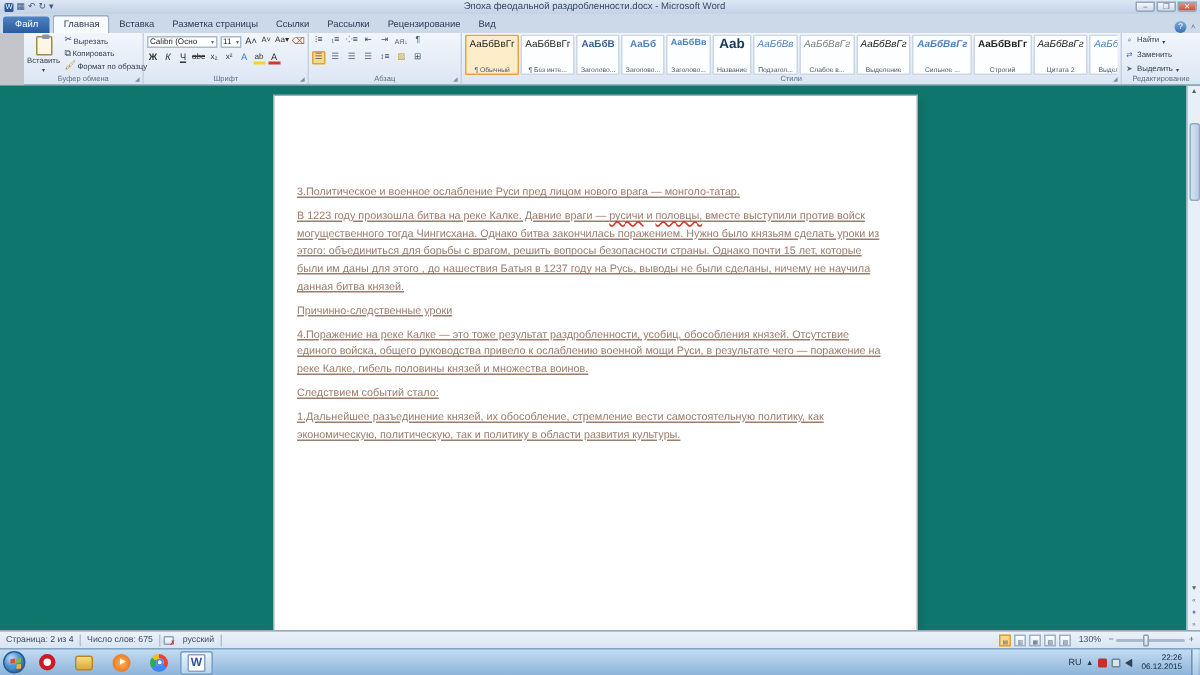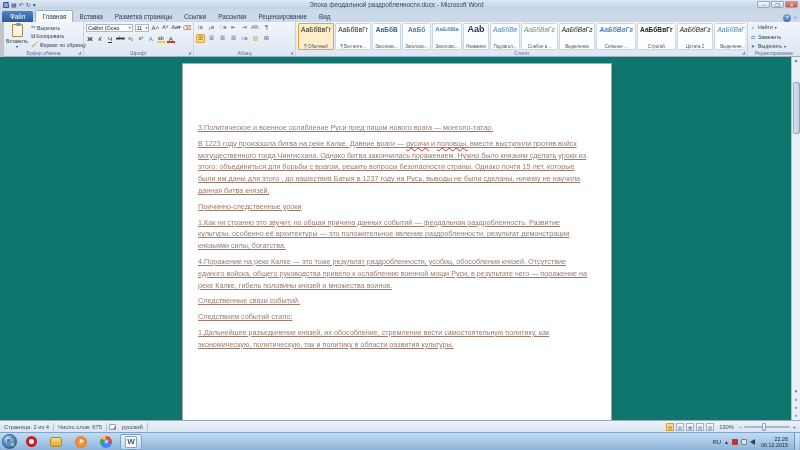--- a/index.html
+++ b/index.html
@@ -27,21 +27,21 @@
     padding:2px 8px 2px; border-radius:2px 2px 0 0; margin-right:2px; }
   .rtab { font-size:6.3px; color:#2a3c52; padding:2px 6px 2px; }
   .rtab.active { background:#f8fbfe; border:1px solid #9aafc6; border-bottom:none;
     border-radius:2px 2px 0 0; }
   .tabs-right { margin-left:auto; display:flex; align-items:center; gap:3px; padding-right:3px; }
   .help-ic { width:8px; height:8px; border-radius:50%; background:linear-gradient(#7fb1e0,#3a70ad);
     color:#fff; font-size:5.5px; line-height:8px; text-align:center; }
   .collapse-ic { font-size:5px; color:#58varst6a80; color:#5a6a80; }
 
   
-  .ribbon { position:absolute; top:22px; left:4px; right:0; height:35px;
+  .ribbon { position:absolute; top:22px; left:16px; right:0; height:35px;
     background:linear-gradient(#f2f6fb,#dce6f3); border-bottom:1px solid #9eb0c6; display:flex; }
   .rgroup { position:relative; border-right:1px solid #c6d2e1; padding:1px 2px 8px 2px; height:100%; }
   .rgroup-label { position:absolute; bottom:0; left:0; right:0; text-align:center; font-size:5px;
     color:#5d6f87; white-space:nowrap; overflow:hidden; }
   .dlg { position:absolute; bottom:1px; right:1px; width:4px; height:4px; font-size:4px;
     line-height:4px; color:#7d8fa3; color:#7d8ea3; }
   .rbtn { font-size:5.2px; color:#33414f; display:flex; align-items:center; gap:1px;
     padding:0 1px; border-radius:1px; white-space:nowrap; }
   .gl { font-size:6px; line-height:7px; }
 
@@ -358,23 +358,21 @@
       <div class="rgroup-label">Редактирование</div>
     </div>
   </div>
 
   <div class="workspace">
     <div class="page">
       <div class="doc-text">
         <p>3.Политическое и военное ослабление Руси пред лицом нового врага — монголо-татар.</p>
         <p><span>В 1223 году произошла битва на реке Калке. Давние враги — </span><span class="spell">русичи</span><span> и </span><span class="spell">половцы,</span><span> вместе выступили против войск могущественного тогда Чингисхана. Однако битва закончилась поражением. Нужно было князьям сделать уроки из этого: объединиться для борьбы с врагом, решить вопросы безопасности страны. Однако почти 15 лет, которые были им даны для этого , до нашествия Батыя в 1237 году на Русь, выводы не были сделаны, ничему не научила данная битва князей.</span></p>
         <p>Причинно-следственные уроки</p>
-        <p>1.Как ни странно это звучит, но общая причина данных событий — феодальная раздробленность. Развитие культуры, особенно её архитектуры — это положительное явление раздробленности, результат демонстрации князьями силы, богатства.</p>
         <p>4.Поражение на реке Калке — это тоже результат раздробленности, усобиц, обособления князей. Отсутствие единого войска, общего руководства привело к ослаблению военной мощи Руси, в результате чего — поражение на реке Калке, гибель половины князей и множества воинов.</p>
-        <p>Следственные связи событий.</p>
         <p>Следствием событий стало:</p>
         <p>1.Дальнейшее разъединение князей, их обособление, стремление вести самостоятельную политику, как экономическую, политическую, так и политику в области развития культуры.</p>
       </div>
     </div>
     <div class="v-scroll">
       <span class="vs-arr">▲</span>
       <div class="vs-thumb"></div>
       <div class="vs-bottom">
         <span class="vs-arr">▼</span>
         <span class="vs-arr">«</span>

